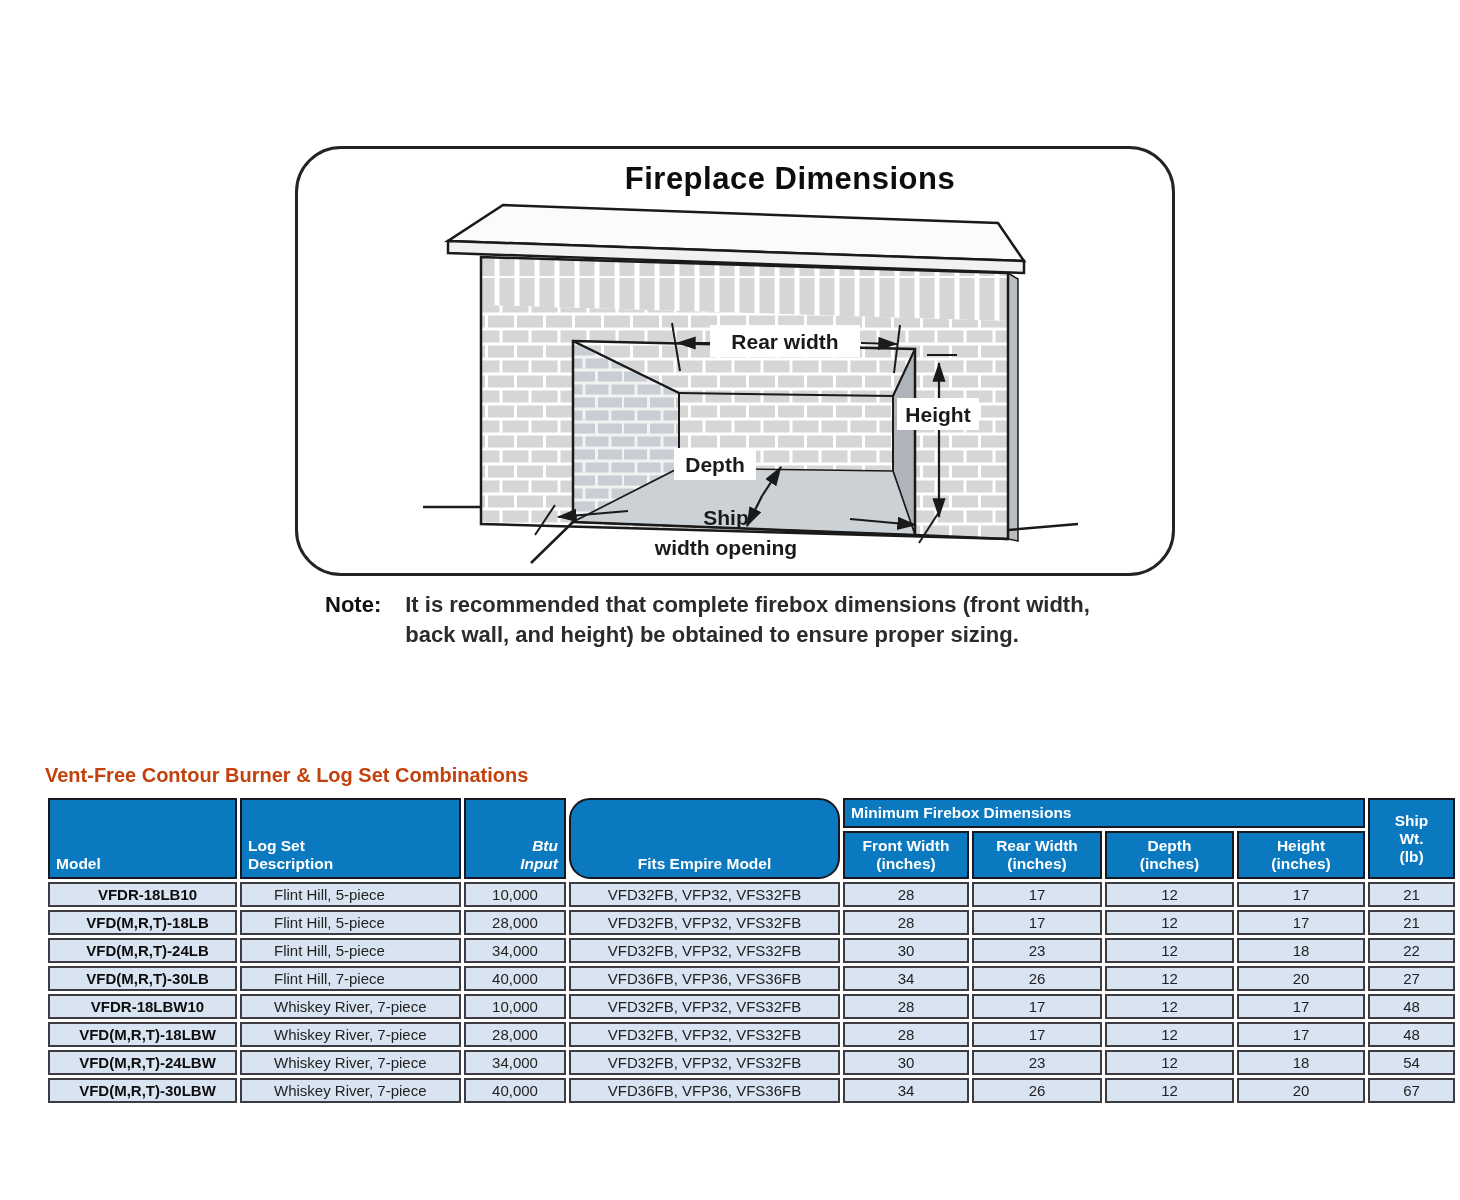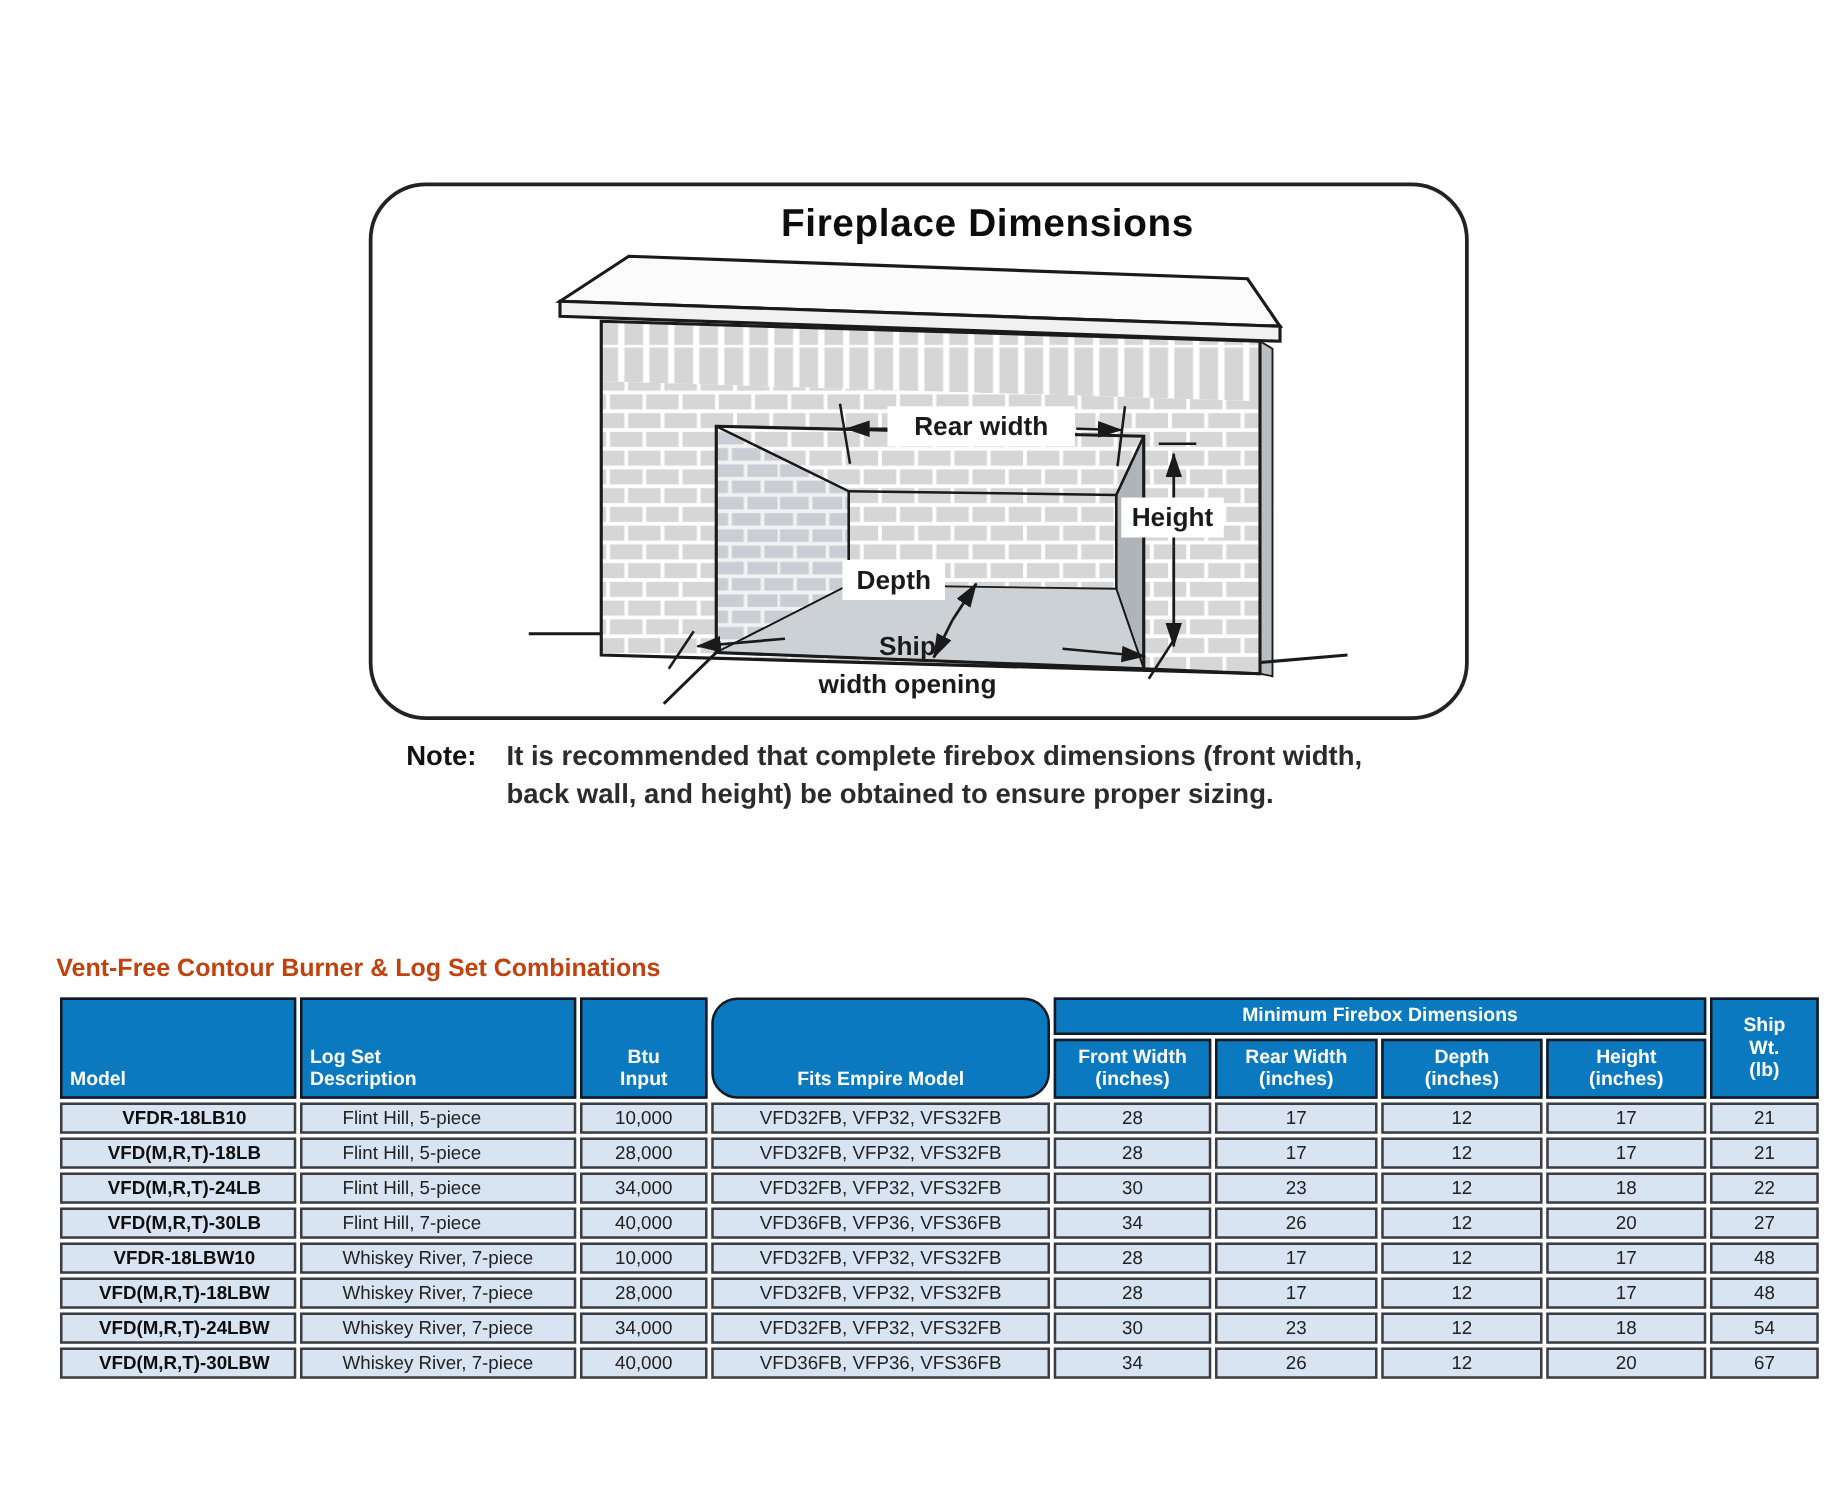--- a/index.html
+++ b/index.html
@@ -43,23 +43,23 @@
     position:absolute;left:45px;top:779px;width:1388px;
     border-collapse:separate;border-spacing:3px;table-layout:fixed;background:#ffffff;
   }
   table.combo-table th{
     background:#0b79bf;color:#ffffff;font-size:15.5px;font-weight:bold;
     border:2px solid #181820;padding:4px 6px;box-sizing:border-box;
   }
   .th-pre{white-space:pre-line;}
   .th-model{vertical-align:bottom;text-align:left;padding-left:16px;padding-bottom:10px;}
   .th-logset{vertical-align:bottom;text-align:left;padding-left:36px;padding-bottom:10px;}
-  .th-btu{vertical-align:bottom;text-align:center;padding-bottom:10px;}
+  .th-btu{vertical-align:bottom;text-align:right;padding-bottom:10px;font-style:italic;}
   .th-fits{vertical-align:bottom;text-align:center;padding-bottom:10px;border-radius:21px;}
-  .th-group{height:30px;text-align:center;vertical-align:middle;}
+  .th-group{height:30px;text-align:left;vertical-align:middle;}
   .th-sub{height:46px;text-align:center;vertical-align:middle;}
   .th-ship{text-align:center;vertical-align:middle;}
   table.combo-table td{
     background:#d9e4f2;border:2px solid #3c3c42;color:#222;font-size:15px;
     text-align:center;vertical-align:middle;height:25px;padding:1px 6px;box-sizing:border-box;
   }
   table.combo-table td.model-cell{font-weight:bold;color:#0d0d0d;text-align:center;padding-left:16px;}
   table.combo-table td.logset-cell{text-align:left;padding-left:32px;}
 </style>
 </head>

